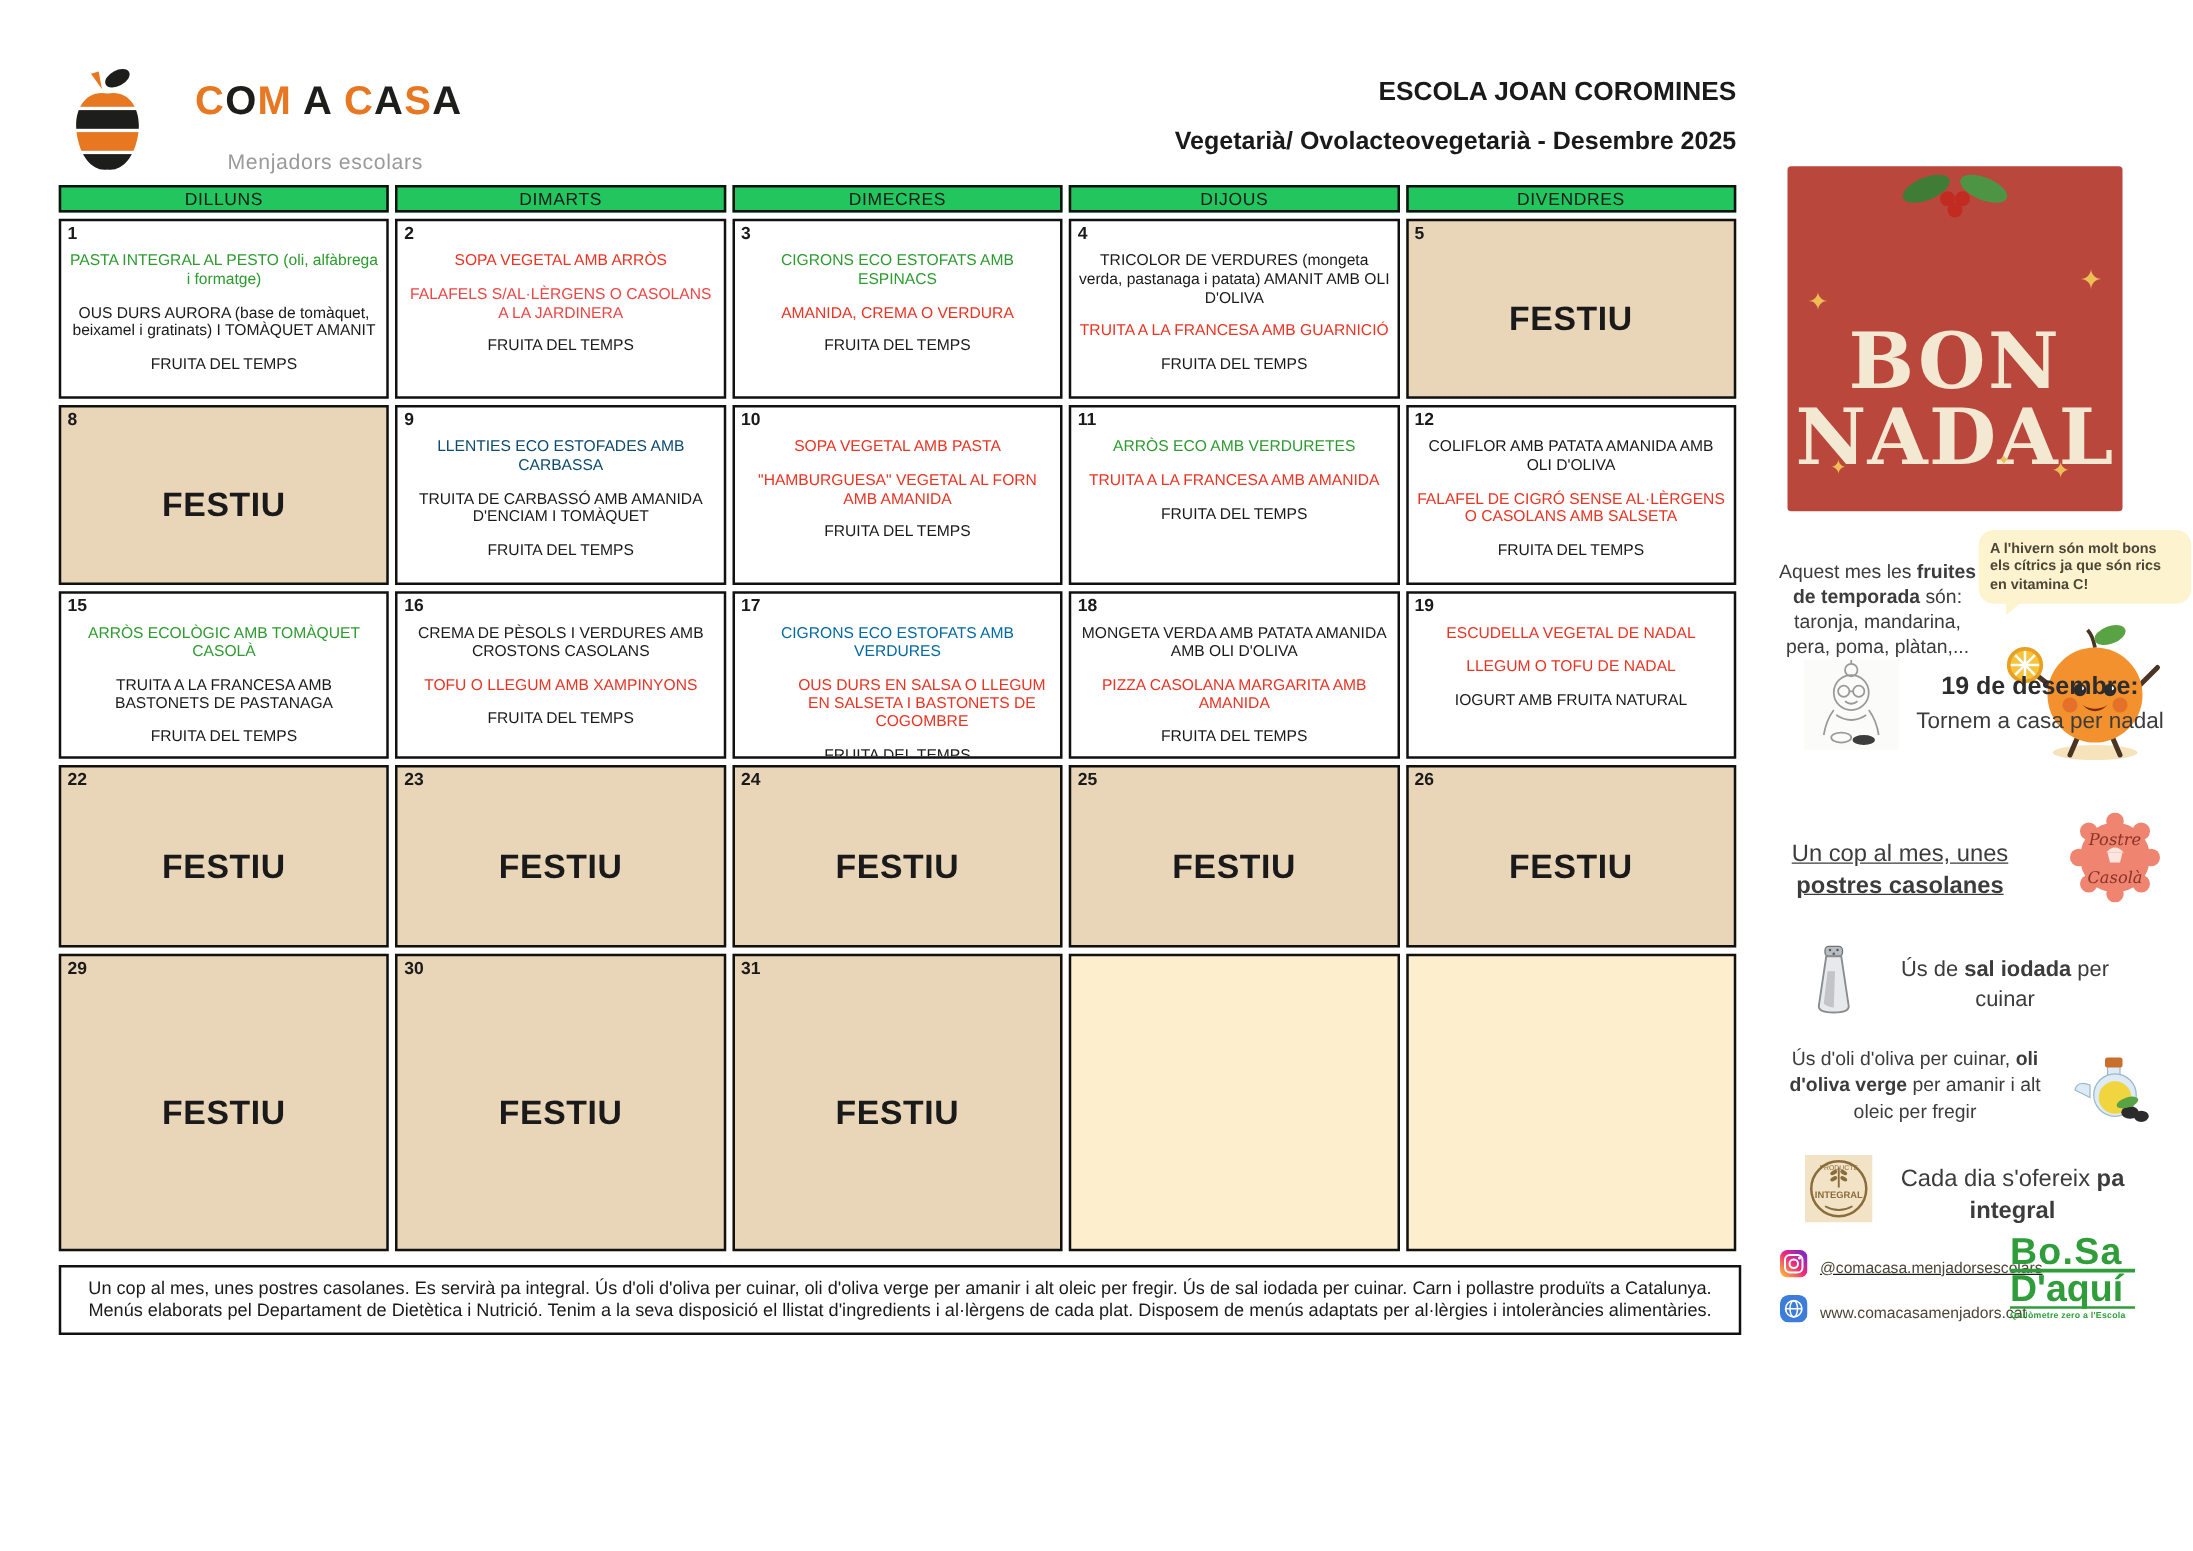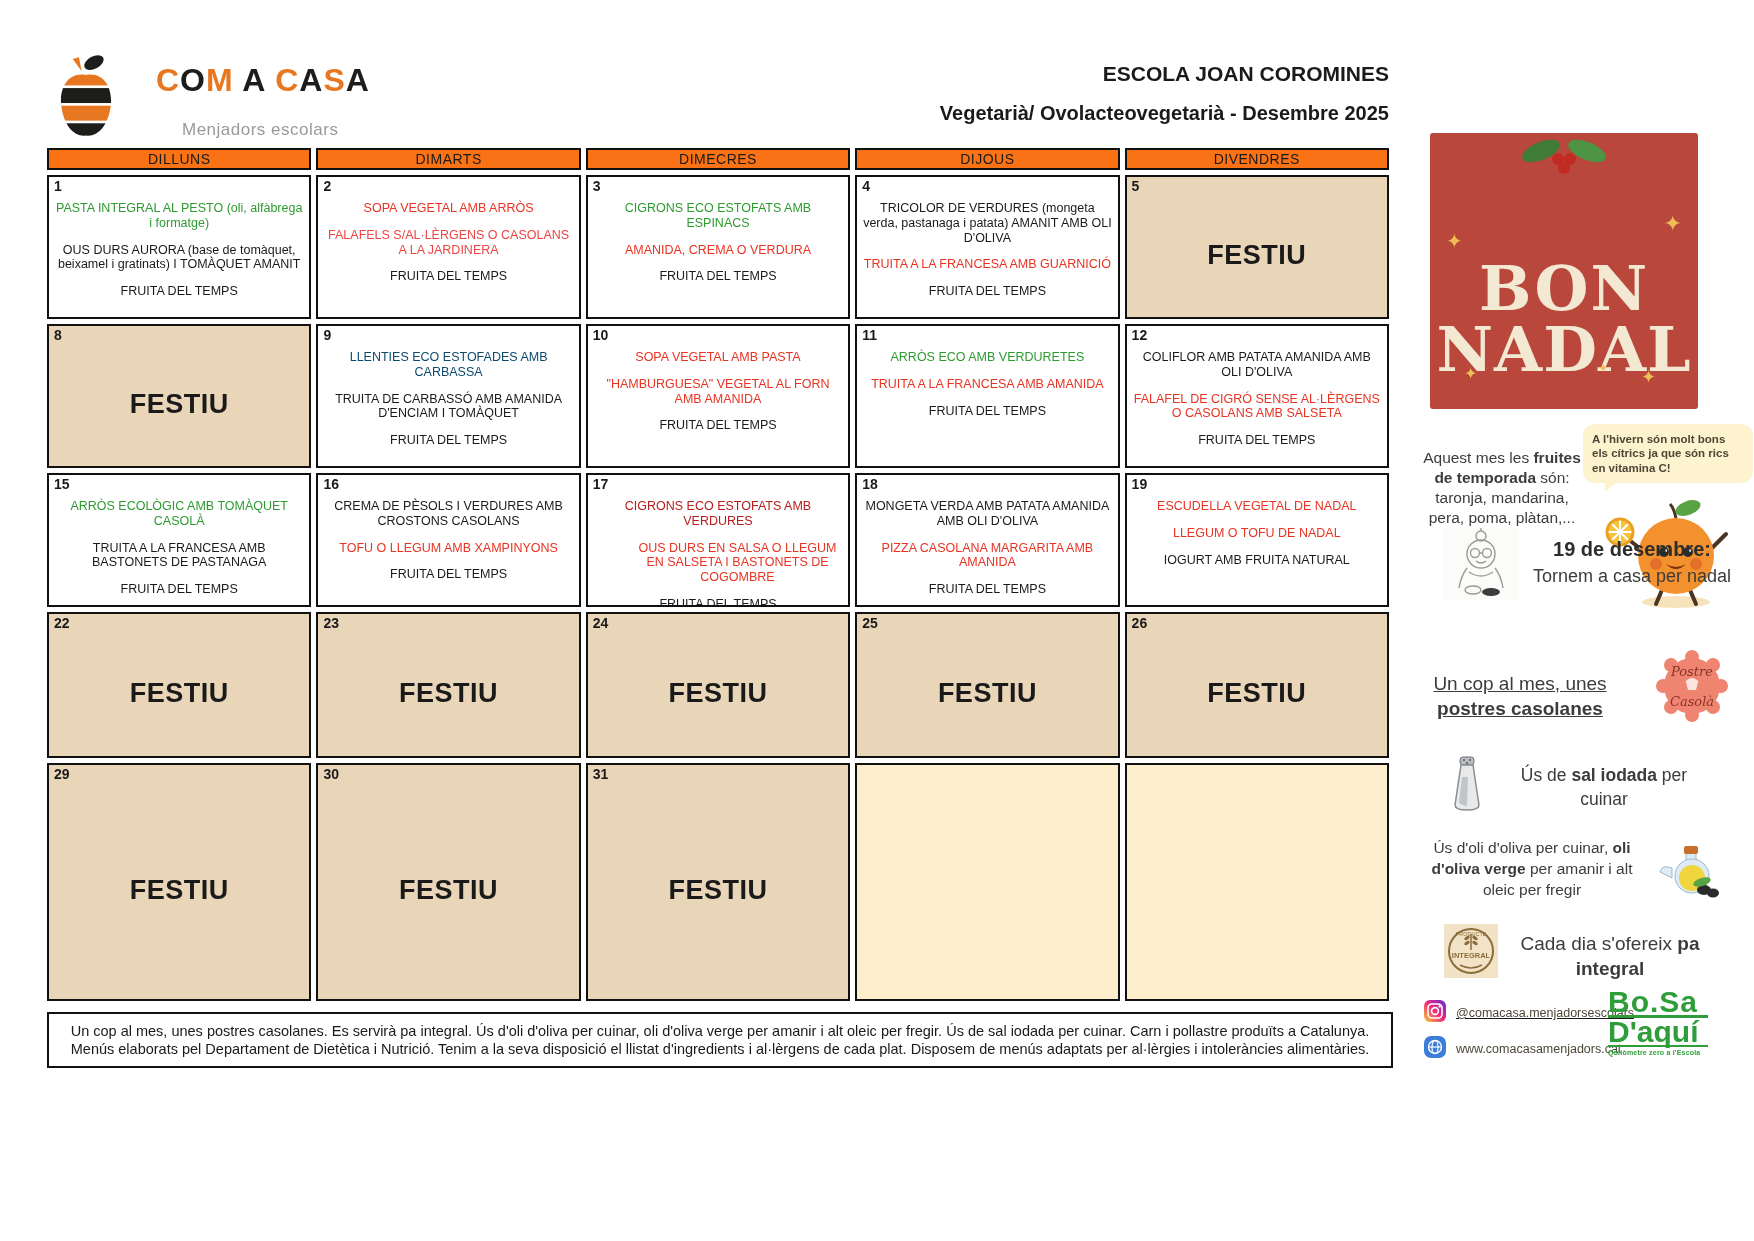--- a/index.html
+++ b/index.html
@@ -17,21 +17,21 @@
   .title-school{font-size:21px;font-weight:bold;}
   .title-menu{font-size:20px;font-weight:bold;margin-top:16px;}
 
   
   .calendar{
     position:absolute;left:47px;top:148px;width:1342px;
     display:grid;grid-template-columns:repeat(5,1fr);
     grid-template-rows:22px 144px 144px 134px 146px 238px;gap:5px;
   }
   .day-header{
-    background:#f97316;border:2px solid #111;display:flex;align-items:center;justify-content:center;
+    background:#22c55e;border:2px solid #111;display:flex;align-items:center;justify-content:center;
     font-size:14px;letter-spacing:.5px;
   }
   .cell{border:2px solid #111;background:#fff;padding:1px 5px;display:flex;flex-direction:column;overflow:hidden;}
   .cell .day-num{font-size:14px;font-weight:bold;line-height:16px;flex:0 0 auto;}
   .cell .items{flex:1;display:flex;flex-direction:column;justify-content:flex-start;gap:12px;margin-top:7px;}
   .menu-item{font-size:12.5px;line-height:1.18;text-align:center;}
   .cell-festiu{background:#e9d5b8;}
   .cell-festiu .festiu-label{
     flex:1;display:flex;align-items:center;justify-content:center;
     font-size:27px;font-weight:bold;letter-spacing:.5px;
@@ -213,21 +213,21 @@
       <div class="day-num">16</div>
       <div class="items">
         <div class="menu-item" style="color: rgb(26, 26, 26);">CREMA DE PÈSOLS I VERDURES AMB CROSTONS CASOLANS</div>
         <div class="menu-item" style="color: rgb(233, 51, 35);">TOFU O LLEGUM AMB XAMPINYONS</div>
         <div class="menu-item" style="color: rgb(26, 26, 26);">FRUITA DEL TEMPS</div>
       </div>
     </div>
     <div class="cell">
       <div class="day-num">17</div>
       <div class="items">
-        <div class="menu-item" style="color: #b91c1c;">CIGRONS ECO ESTOFATS AMB VERDURES</div>
+        <div class="menu-item" style="color: #0369a1;">CIGRONS ECO ESTOFATS AMB VERDURES</div>
         <div class="menu-item" style="color: rgb(233, 51, 35); margin-left: 39px;">OUS DURS EN SALSA O LLEGUM EN SALSETA I BASTONETS DE COGOMBRE</div>
         <div class="menu-item" style="color: rgb(26, 26, 26);">FRUITA DEL TEMPS</div>
       </div>
     </div>
     <div class="cell">
       <div class="day-num">18</div>
       <div class="items">
         <div class="menu-item" style="color: rgb(26, 26, 26);">MONGETA VERDA AMB PATATA AMANIDA AMB OLI D'OLIVA</div>
         <div class="menu-item" style="color: rgb(233, 51, 35);">PIZZA CASOLANA MARGARITA AMB AMANIDA</div>
         <div class="menu-item" style="color: rgb(26, 26, 26);">FRUITA DEL TEMPS</div>

